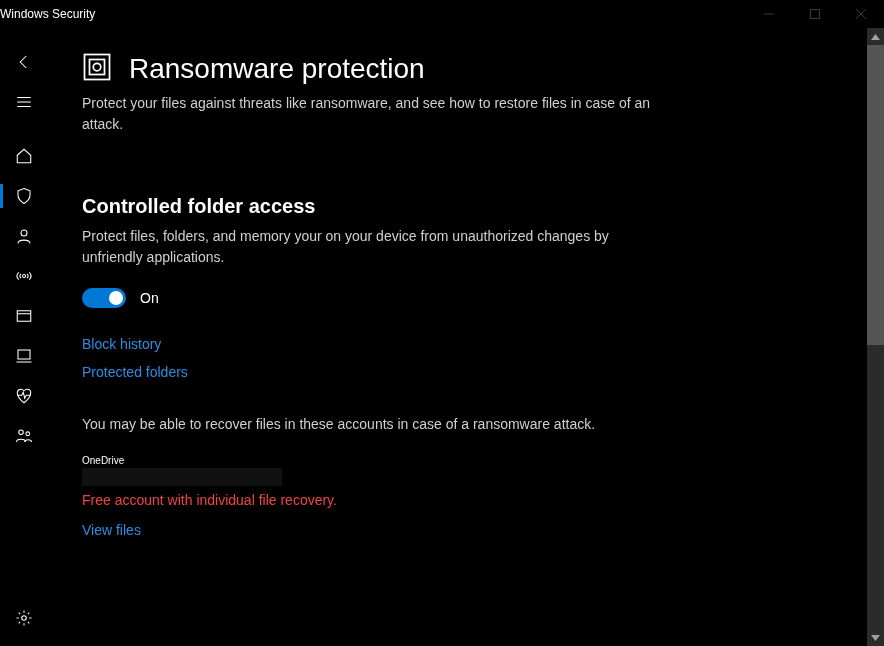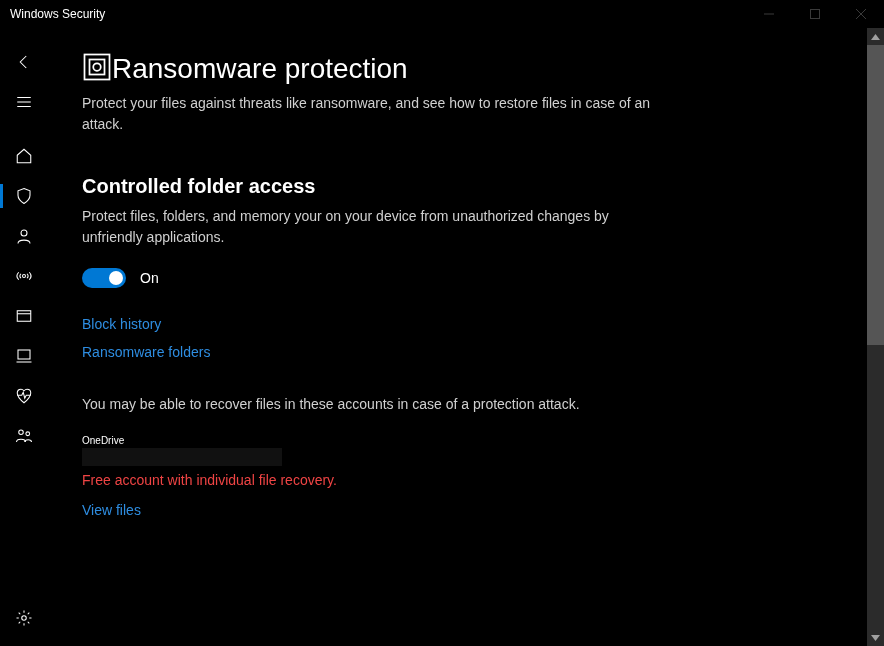--- a/index.html
+++ b/index.html
@@ -9,21 +9,20 @@
     color: #fff;
     font-family: "Segoe UI", Arial, sans-serif;
     font-size: 14px;
     position: relative;
   }
   
   .titlebar {
     height: 28px;
     display: flex;
     align-items: center;
-    padding-left: 10px;
     font-size: 12px;
     color: #fff;
   }
   .titlebar .spacer { flex: 1; }
   .winbtn {
     width: 46px; height: 28px;
     display: flex; align-items: center; justify-content: center;
     color: #3a3a3a;
   }
   .winbtn svg { stroke: #3a3a3a; }
@@ -56,33 +55,33 @@
   .sidebar .bottom { margin-top: auto; margin-bottom: 8px; }
   
   .content {
     flex: 1;
     padding: 24px 40px 20px 34px;
     overflow: hidden;
   }
   .page-head {
     display: flex;
     align-items: center;
-    gap: 0;
+    gap: 17px;
     margin-bottom: 8px;
   }
   .page-head svg { stroke: #fff; fill: none; stroke-width: 1.4; }
   h1 {
     font-size: 28px;
     font-weight: 400;
   }
   .subtitle {
     color: #d0d0d0;
     line-height: 1.5;
     max-width: 580px;
-    margin-bottom: 40px;
+    margin-bottom: 60px;
   }
   h2 {
     font-size: 20px;
     font-weight: 700;
     margin-bottom: 8px;
   }
   .section-desc {
     color: #d0d0d0;
     line-height: 1.5;
     max-width: 580px;
@@ -260,24 +259,24 @@
     <h2>Controlled folder access</h2>
     <p class="section-desc">Protect files, folders, and memory your on your device from unauthorized changes by unfriendly applications.</p>
     <div class="toggle-row">
       <div class="toggle">
           <div class="knob"></div>
         </div>
       <span class="toggle-label">On</span>
     </div>
     <div class="linklist">
       <a class="link">Block history</a>
-      <a class="link">Ransomware folders</a>
-    </div>
-
-    <p class="section-desc">You may be able to recover files in these accounts in case of a protection attack.</p>
+      <a class="link">Protected folders</a>
+    </div>
+
+    <p class="section-desc">You may be able to recover files in these accounts in case of a ransomware attack.</p>
     <div class="acct-name">OneDrive</div>
     <div class="redact"></div>
     <div class="acct-desc">Free account with individual file recovery.</div>
     <a class="link">View files</a>
   </div>
 </div>
 
 <div class="vscroll">
   <div class="arrow">
     <svg width="9" height="6">

